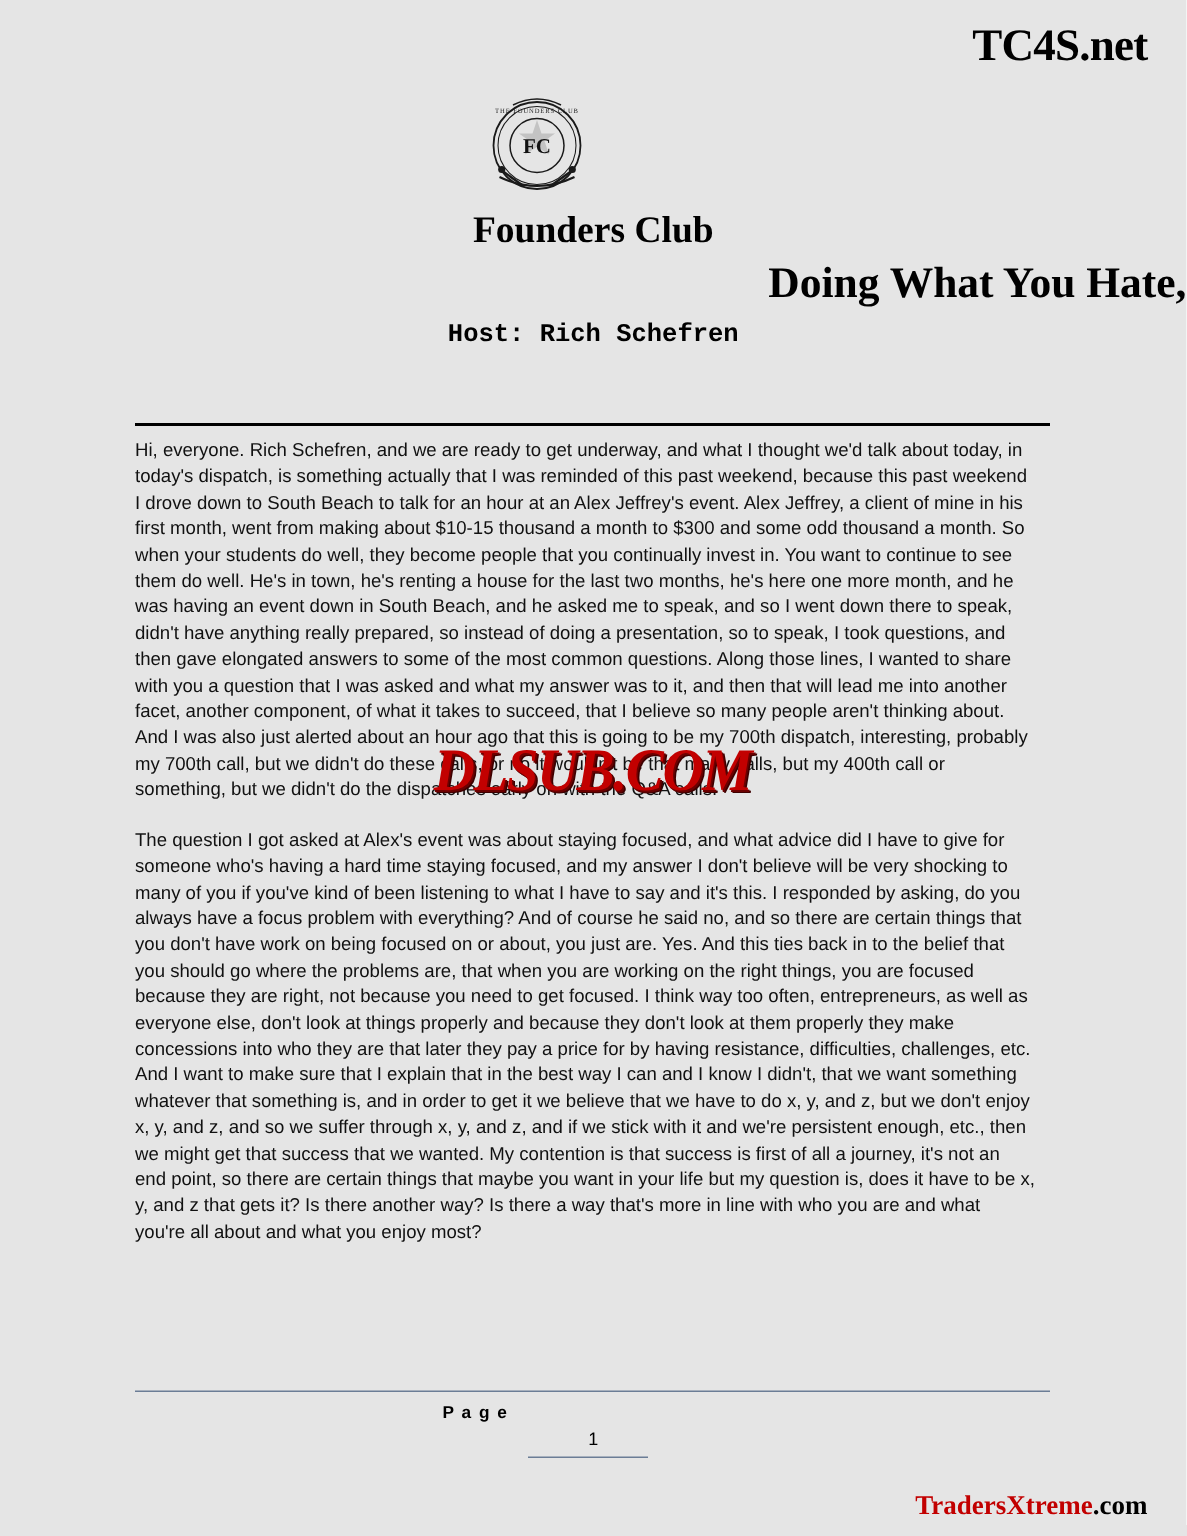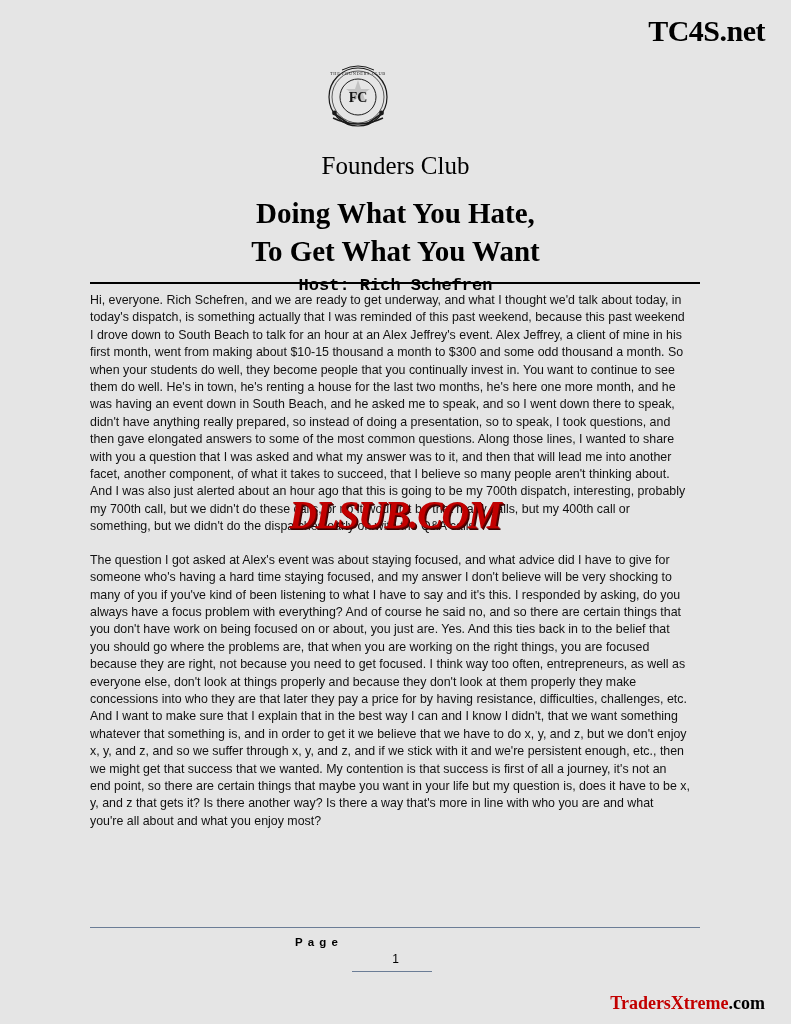--- a/index.html
+++ b/index.html
@@ -54,32 +54,33 @@
   
   .titles {
     position: absolute;
     top: 136px;
     left: 0;
     width: 791px;
     text-align: center;
   }
   .club-name {
     font-family: "Liberation Serif", serif;
-    font-weight: normal;
+    font-weight: bold;
     font-size: 25px;
     line-height: 28px;
-    margin: 16px;
+    margin: 4px;
     letter-spacing: 0px;
   }
   .doc-title {
     font-family: "Liberation Serif", serif;
     font-weight: bold;
     font-size: 29px;
     line-height: 34px;
     margin: 4px 0 0 0;
+    text-align: right;
   }
   .host-line {
     font-family: Liberation Mono, monospace;
     font-weight: bold;
     font-size: 17px;
     margin: 8px 0 0 0;
   }
 
   
   .hr-main {
@@ -195,21 +196,20 @@
         <circle cx="62.5" cy="55" r="2.4" fill="#1a1a1a"></circle>
         <path d="M23 12 Q39 4 55 12" fill="none" stroke="#1a1a1a" stroke-width="1"></path>
         <text x="39" y="17" font-family="Liberation Serif, serif" font-size="4.4" text-anchor="middle" fill="#1a1a1a" letter-spacing="0.6">THE FOUNDERS CLUB</text>
       </svg>
     </span>
   </div>
 
   <div class="titles">
     <div class="club-name">Founders Club</div>
     <div class="doc-title">Doing What You Hate,</div>
-    <div class="doc-title">To Get What You Want</div>
     <div class="host-line">Host:  Rich Schefren</div>
   </div>
 
   <div class="hr-main"></div>
 
   <div class="body-text">
     <p>Hi, everyone.  Rich Schefren, and we are ready to get underway, and what I thought we'd talk about today, in today's dispatch, is something actually that I was reminded of this past weekend, because this past weekend I drove down to South Beach to talk for an hour at an Alex Jeffrey's event.  Alex Jeffrey, a client of mine in his first month, went from making about $10-15 thousand a month to $300 and some odd thousand a month.  So when your students do well, they become people that you continually invest in.  You want to continue to see them do well.  He's in town, he's renting a house for the last two months, he's here one more month, and he was having an event down in South Beach, and he asked me to speak, and so I went down there to speak, didn't have anything really prepared, so instead of doing a presentation, so to speak, I took questions, and then gave elongated answers to some of the most common questions.  Along those lines, I wanted to share with you a question that I was asked and what my answer was to it, and then that will lead me into another facet, another component, of what it takes to succeed, that I believe so many people aren't thinking about.  And I was also just alerted about an hour ago that this is going to be my 700th dispatch, interesting, probably my 700th call, but we didn't do these calls, or no it wouldn't be that many calls, but my 400th call or something, but we didn't do the dispatches early on with the Q&amp;A calls.</p>
     <p>The question I got asked at Alex's event was about staying focused, and what advice did I have to give for someone who's having a hard time staying focused, and my answer I don't believe will be very shocking to many of you if you've kind of been listening to what I have to say and it's this.  I responded by asking, do you always have a focus problem with everything?  And of course he said no, and so there are certain things that you don't have work on being focused on or about, you just are.  Yes.  And this ties back in to the belief that you should go where the problems are, that when you are working on the right things, you are focused because they are right, not because you need to get focused.  I think way too often, entrepreneurs, as well as everyone else, don't look at things properly and because they don't look at them properly they make concessions into who they are that later they pay a price for by having resistance, difficulties, challenges, etc.  And I want to make sure that I explain that in the best way I can and I know I didn't, that we want something whatever that something is, and in order to get it we believe that we have to do x, y, and z, but we don't enjoy x, y, and z, and so we suffer through x, y, and z, and if we stick with it and we're persistent enough, etc., then we might get that success that we wanted.  My contention is that success is first of all a journey, it's not an end point, so there are certain things that maybe you want in your life but my question is, does it have to be x, y, and z that gets it?  Is there another way?  Is there a way that's more in line with who you are and what you're all about and what you enjoy most?</p>
   </div>
 

